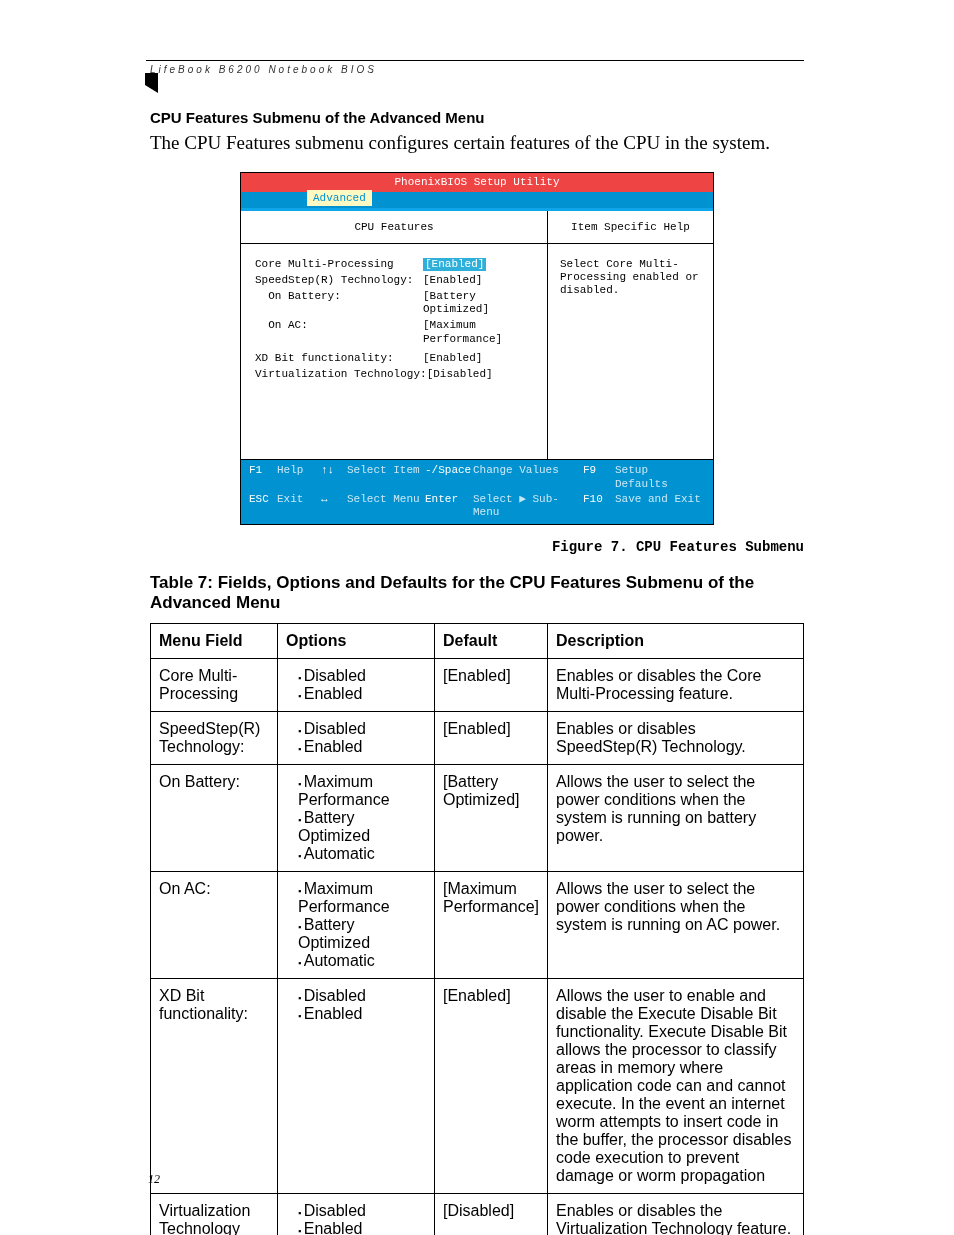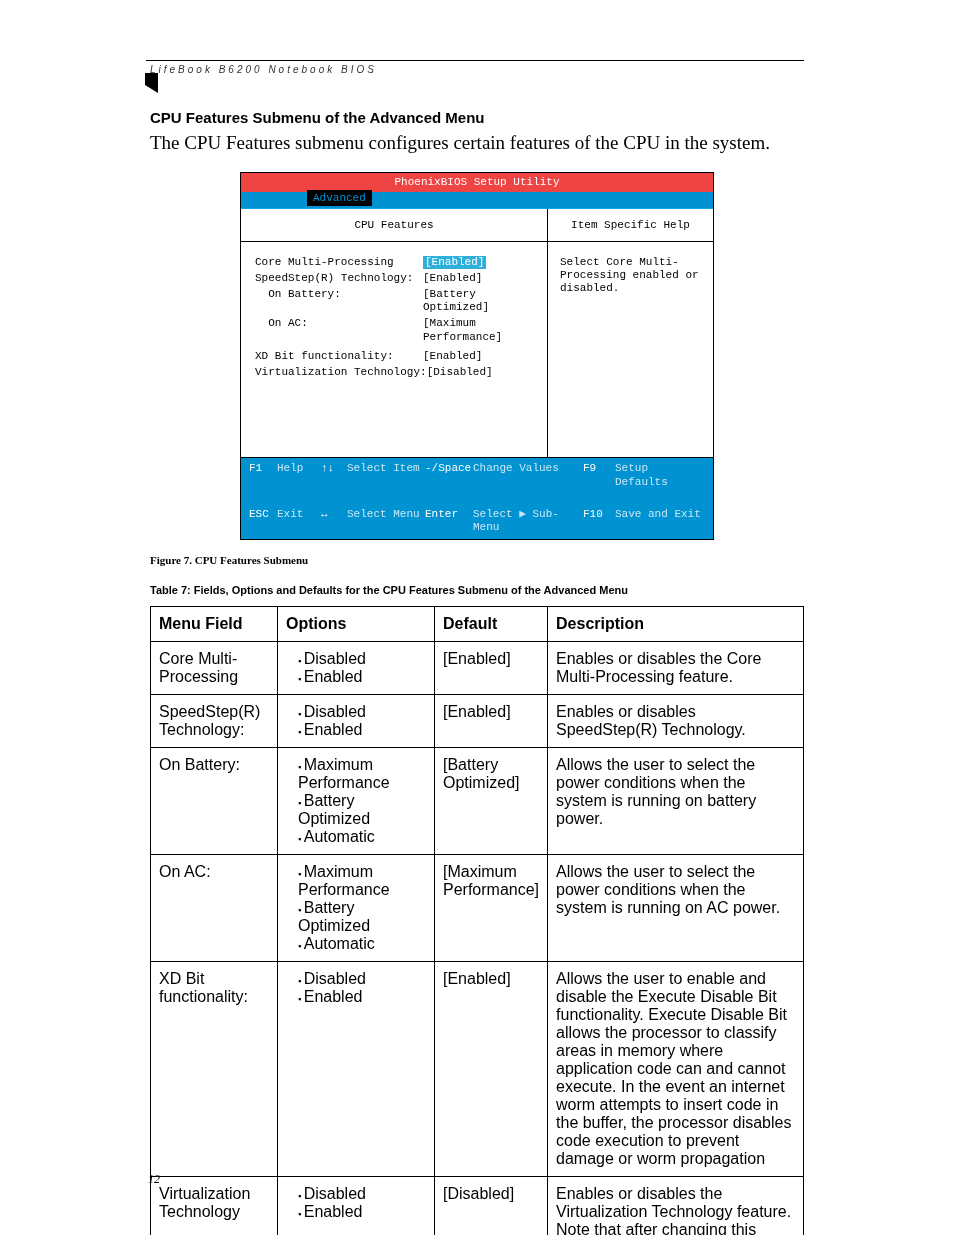--- a/index.html
+++ b/index.html
@@ -6,35 +6,35 @@
   .page{width:954px;height:1235px;margin:0 auto;position:relative;box-sizing:border-box;padding:60px 150px 40px 150px}
   .hdr-line{border-top:1px solid #000;margin-left:-4px;margin-bottom:3px}
   .hdr-text{font-family:Verdana,Arial,sans-serif;font-size:10px;letter-spacing:3px;color:#333;font-style:italic}
   .hdr-bracket{position:relative;height:14px;margin-top:-2px;margin-left:-6px}
   .hdr-bracket svg{position:absolute;top:0;left:0}
   h2{font-family:Verdana,Arial,sans-serif;font-weight:bold;font-size:15px;margin:22px 0 6px 0}
   .intro{font-size:19px;margin:0 0 18px 0}
   .bios{width:472px;margin:0 auto;border:1px solid #000;font-family:'Courier New',monospace;font-size:11px;line-height:1.2}
   .bios-title{background:#ef4444;color:#fff;text-align:center;padding:3px 0}
   .bios-menu{background:#0092d1;color:#fff;padding:0 0 3px 66px}
-  .bios-tab{background:#000000;color:#0092d1;padding:2px 6px}
-  .bios-body{display:flex;border-top:1px solid #0ea5e9;height:248px}
+  .bios-tab{background:#fef9c3;color:#0092d1;padding:2px 6px}
+  .bios-body{display:flex;border-top:3px solid #0ea5e9;height:248px}
   .bios-left{flex:0 0 306px;border-right:1px solid #000}
   .bios-right{flex:1}
   .section-h{text-align:center;padding:10px 0 8px 0;border-bottom:1px solid #000}
   .bios-content{padding:14px 8px 8px 14px}
   .row{display:flex;margin-bottom:3px}
   .lbl{flex:0 0 168px;white-space:pre}
   .val{}
   .val-sel{background:#2fb0db;color:#fff;padding:0 2px}
   .help-text{padding:14px 8px 8px 12px}
-  .bios-foot{background:#0092d1;color:#c9e8f5;padding:4px 8px 5px 8px;display:grid;grid-template-columns:28px 44px 26px 78px 48px 110px 32px auto;row-gap:19px;border-top:1px solid #000}
+  .bios-foot{background:#0092d1;color:#c9e8f5;padding:4px 8px 5px 8px;display:grid;grid-template-columns:28px 44px 26px 78px 48px 110px 32px auto;row-gap:2px;border-top:1px solid #000}
   .k{color:#fff}
-  .caption{font-family:Liberation Serif, serif;font-size:11px;font-weight:bold;text-align:left;margin:14px 0 18px 0}
-  .tcap{font-family:Verdana,Arial,sans-serif;font-size:11px;font-weight:bold;margin:4px 0 10px 0}
+  .caption{font-family:Liberation Mono, monospace;font-size:14px;font-weight:bold;text-align:right;margin:14px 0 18px 0}
+  .tcap{font-family:Verdana,Arial,sans-serif;font-size:17px;font-weight:bold;margin:4px 0 10px 0}
   table.opts{width:100%;border-collapse:collapse;font-family:Verdana,Arial,sans-serif;font-size:16px}
   table.opts th,table.opts td{border:1px solid #000;padding:8px 8px 8px 8px;vertical-align:top;text-align:left}
   table.opts th{font-weight:bold}
   .col1{width:110px}.col2{width:140px}.col3{width:92px}
   ul.o{margin:0;padding-left:12px;list-style:none}
   ul.o li:before{content:"\25AA  ";font-size:9px}
   .pnum{position:absolute;bottom:48px;left:148px;font-style:italic;font-size:12px}
 </style>
 </head>
 <body>

